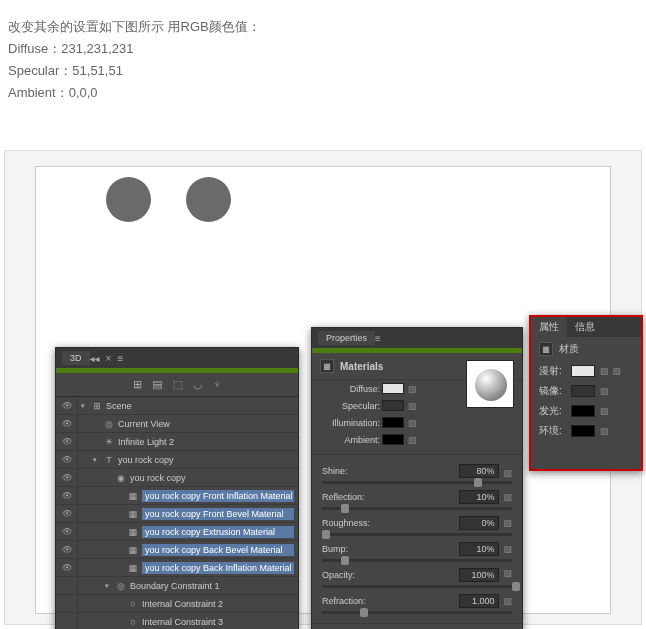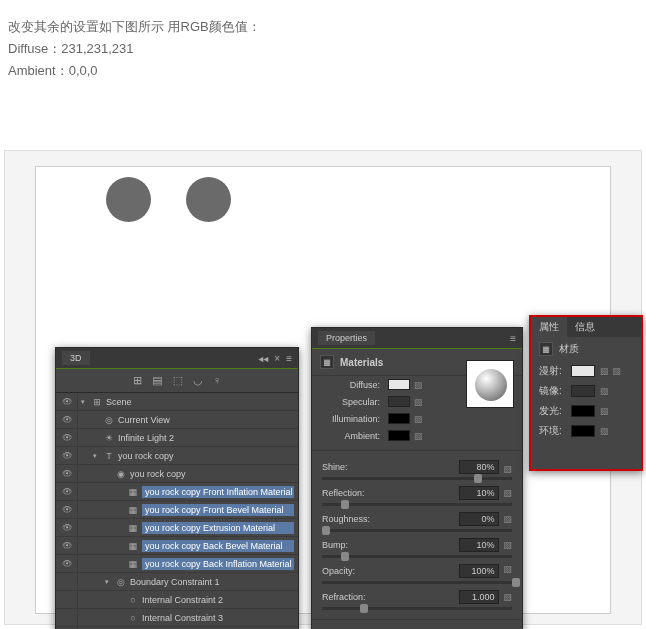--- a/index.html
+++ b/index.html
@@ -6,39 +6,39 @@
 body{background:#fff;width:646px;height:629px;overflow:hidden;position:relative}
 .instructions{padding:16px 8px;font-size:13px;color:#666;line-height:22px}
 .canvas-area{position:absolute;top:150px;left:4px;right:4px;bottom:4px;background:#f4f4f4;border:1px solid #ddd}
 .bg-blur{position:absolute;top:15px;left:30px;right:30px;bottom:10px;background:#fff;border:1px solid #ccc}
 .bg-blur::before{content:"";position:absolute;top:10px;left:70px;width:45px;height:45px;border-radius:50%;background:#6a6a6a}
 .bg-blur::after{content:"";position:absolute;top:10px;left:150px;width:45px;height:45px;border-radius:50%;background:#6a6a6a}
 .panel{position:absolute;background:#454545;color:#ccc;font-size:10px;border:1px solid #2a2a2a;box-shadow:0 2px 8px rgba(0,0,0,0.5)}
 .panel-3d{top:196px;left:50px;width:244px;height:420px}
 .panel-props{top:176px;left:306px;width:212px;height:424px}
 .panel-cn{top:164px;left:524px;width:114px;height:156px;border:2px solid #c00}
-.panel-header{background:#383838;padding:3px 6px;display:flex;align-items:center;justify-content:space-between;border-bottom:1px solid #4d7c0f}
+.panel-header{background:#383838;padding:3px 6px;display:flex;align-items:center;border-bottom:5px solid #4d7c0f}
 .panel-header .tab{background:#454545;padding:2px 8px;font-size:9px}
 .header-icons{display:flex;gap:6px;font-size:10px;color:#aaa}
 .toolbar{display:flex;justify-content:center;gap:10px;padding:5px;border-bottom:1px solid #2a2a2a}
 .toolbar span{color:#aaa;font-size:11px;cursor:pointer}
 .tree{max-height:340px;overflow:hidden}
 .tree-row{display:flex;align-items:center;border-bottom:1px solid #3a3a3a;height:18px;padding:0 4px;font-size:9px}
 .tree-row .vis{width:14px;text-align:center;color:#aaa;font-size:8px}
 .tree-row .sep{width:1px;height:18px;background:#3a3a3a;margin:0 3px}
 .tree-row .indent{display:inline-block}
 .tree-row .toggle{width:10px;color:#aaa;font-size:7px}
 .tree-row .ico{width:12px;text-align:center;color:#aaa;margin-right:3px;font-size:9px}
 .tree-row .label{flex:1;white-space:nowrap;overflow:hidden}
 .tree-row.sel .label{background:#5a7aa5;color:#fff;padding:1px 3px}
 .props-title{display:flex;align-items:center;gap:6px;padding:6px 8px;border-bottom:1px solid #3a3a3a}
 .props-title .ico{width:14px;height:14px;background:#333;border:1px solid #555;display:flex;align-items:center;justify-content:center;font-size:8px}
 .props-title .bold{font-weight:bold;font-size:10px}
 .color-row{display:flex;align-items:center;padding:2px 8px;font-size:9px;height:17px}
-.color-row .lbl{width:60px;text-align:right;margin-right:8px}
+.color-row .lbl{width:60px;text-align:right;margin-right:2px}
 .swatch{width:22px;height:11px;border:1px solid #222;margin-right:4px}
 .folder-ico{color:#888;font-size:9px}
 .preview-sphere{position:absolute;top:32px;right:8px;width:48px;height:48px;background:#fff;border:1px solid #222}
 .preview-sphere::after{content:"";position:absolute;top:8px;left:8px;width:32px;height:32px;border-radius:50%;background:radial-gradient(circle at 35% 30%,#fff,#bbb 40%,#555)}
 .divider{border-top:1px solid #3a3a3a;margin:6px 0}
 .slider-row{padding:3px 10px;font-size:9px}
 .slider-row .top{display:flex;justify-content:space-between;align-items:center}
 .slider-row .val{background:#333;border:1px solid #222;padding:1px 4px;min-width:40px;text-align:right;margin-right:4px}
 .slider-row .track{height:3px;background:#333;margin-top:3px;position:relative}
 .slider-row .thumb{position:absolute;top:-3px;width:8px;height:9px;background:#888;border-radius:2px}
@@ -54,20 +54,21 @@
 .watermark .ps{font-size:26px;font-weight:bold;color:#4a90d9;display:inline-block;vertical-align:middle;text-shadow:1px 1px 0 #fff}
 .watermark .cn{font-size:18px;color:#4a90d9;font-weight:bold;vertical-align:middle}
 .watermark .url{font-size:11px;color:#888;display:block}
 </style>
 </head>
 <body>
 
 <div class="instructions">
   <div>改变其余的设置如下图所示    用RGB颜色值：</div>
   <div>Diffuse：231,231,231</div>
+  <div>Specular：51,51,51</div>
   <div>Ambient：0,0,0</div>
 </div>
 
 <div class="watermark">
   <span class="ps">PS</span>
   <span class="cn">爱好者</span>
   <span class="url">www.psahz.com</span>
 </div>
 
 <div class="canvas-area">

